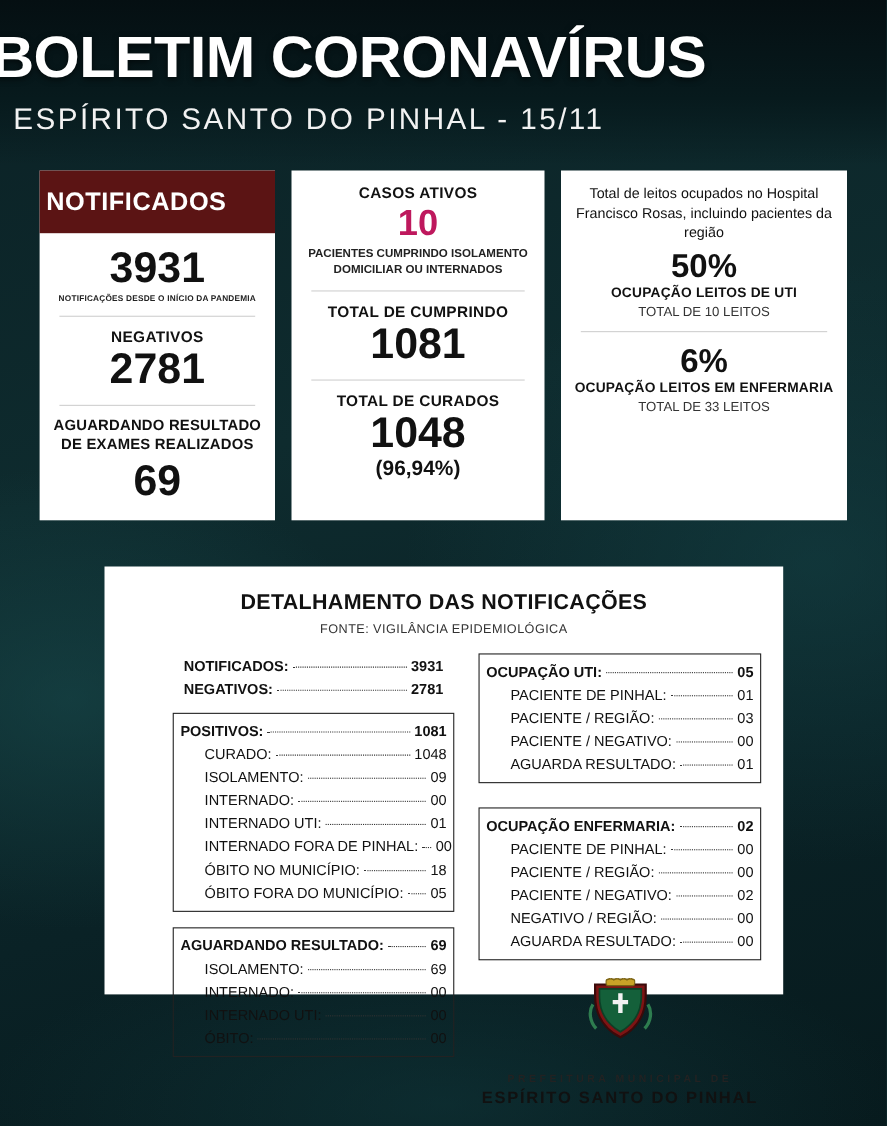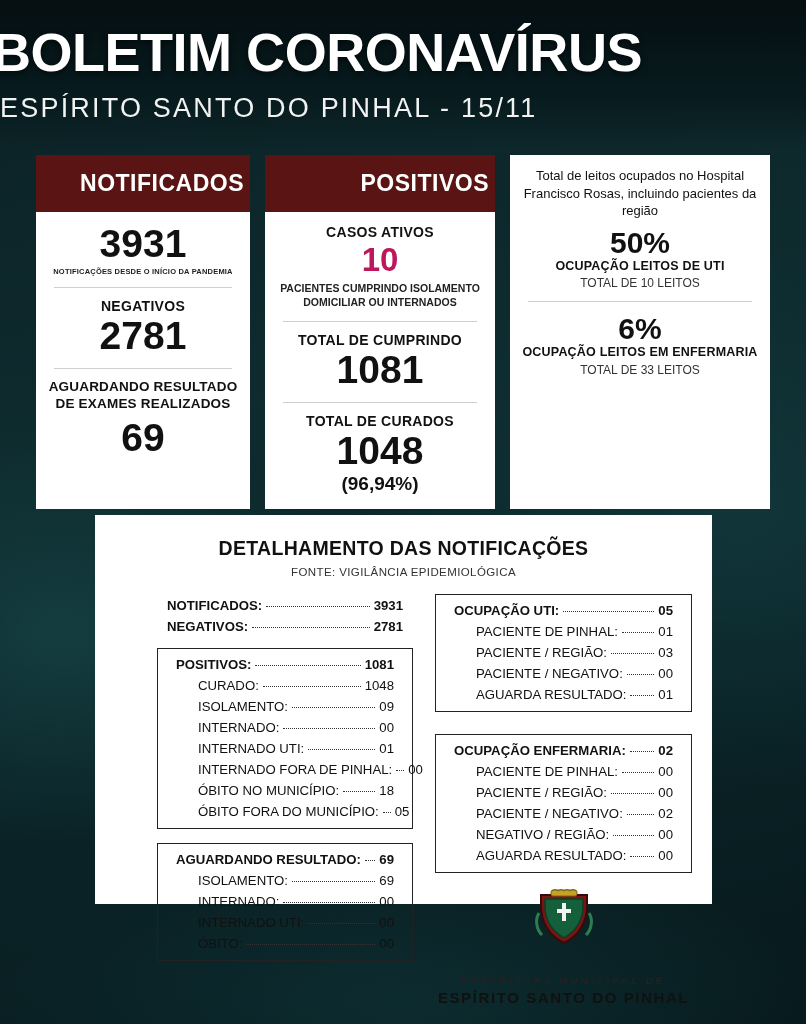--- a/index.html
+++ b/index.html
@@ -43,32 +43,33 @@
     line-height: 1.0;
     text-shadow: 0 2px 6px rgba(0,0,0,0.6);
     transform: scaleX(1.02);
   }
   .subtitle {
     color: #f2f2f2;
     font-size: 27px;
     font-weight: 400;
     letter-spacing: 2.2px;
     margin-top: 14px;
+    padding-left: 12px;
   }
 
   
   .cards { position: absolute; top: 155px; left: 36px; right: 36px; display: flex; gap: 15px; }
   .card { background: #ffffff; flex: 1; display: flex; flex-direction: column; }
   .card.c1 { width: 214px; flex: 0 0 214px; }
   .card.c2 { width: 230px; flex: 0 0 230px; }
   .card.c3 { flex: 1 1 auto; }
   .card-head {
     background: #5b1414;
     color: #ffffff;
-    text-align: right;
+    text-align: left;
     font-weight: bold;
     letter-spacing: 0.5px;
     padding: 12px 6px;
   }
   .card.c1 .card-head { font-size: 23px; padding: 15px 6px; }
   .card.c2 .card-head { font-size: 23px; padding: 15px 6px; }
   .card.c3 .card-head { font-size: 23px; line-height: 1.12; padding: 10px 6px 11px; }
   .card-body { padding: 12px 12px 14px; text-align: center; color: #111; }
 
   .big-num { font-size: 39px; font-weight: bold; color: #111; line-height: 1.05; }
@@ -107,21 +108,21 @@
     flex: 1 1 auto; margin: 0 4px;
     border-bottom: 1.7px dotted #333;
     transform: translateY(-3px);
     min-width: 8px;
   }
   .line .val { white-space: nowrap; }
   .line.head .lbl { font-weight: bold; }
   .line.head .val { font-weight: bold; }
   .line.indent .lbl { padding-left: 22px; }
 
-  .box { border: 1.5px solid #222; padding: 5px 18px 6px; margin-top: 9px; }
+  .box { border: 1.5px solid #222; padding: 5px 6px 6px; margin-top: 9px; }
   .plain { padding: 1px 10px 2px; }
 
   
   .crest-wrap { text-align: center; margin-top: 16px; }
   .crest { display: inline-block; }
   .pref-line1 {
     font-size: 9.5px; letter-spacing: 3.2px; color: #222; margin-top: 24px; font-weight: bold;
   }
   .pref-line2 {
     font-size: 15px; letter-spacing: 1.6px; color: #111; font-weight: bold; margin-top: 3px;
@@ -149,21 +150,20 @@
         <hr class="hr">
         <div class="label-bold">NEGATIVOS</div>
         <div class="big-num" style="margin-top:2px">2781</div>
         <hr class="hr">
         <div class="label-bold2">AGUARDANDO RESULTADO DE EXAMES REALIZADOS</div>
         <div class="big-num" style="margin-top:5px">69</div>
       </div>
     </div>
 
     <div class="card c2">
-      <div class="card-head">POSITIVOS</div>
       <div class="card-body">
         <div class="label-bold">CASOS ATIVOS</div>
         <div class="mid-num" style="margin-top:2px">10</div>
         <div class="small-note">PACIENTES CUMPRINDO ISOLAMENTO DOMICILIAR OU INTERNADOS</div>
         <hr class="hr">
         <div class="label-bold">TOTAL DE CUMPRINDO</div>
         <div class="big-num" style="margin-top:2px">1081</div>
         <hr class="hr">
         <div class="label-bold">TOTAL DE CURADOS</div>
         <div class="big-num" style="margin-top:2px">1048</div>

